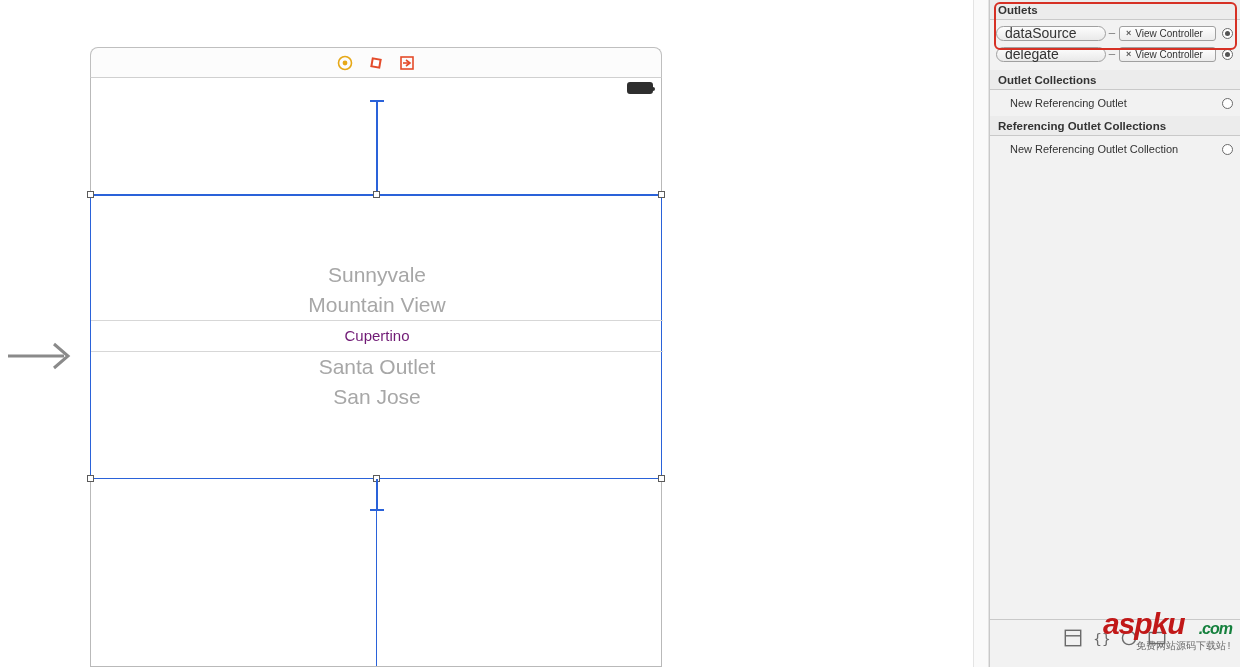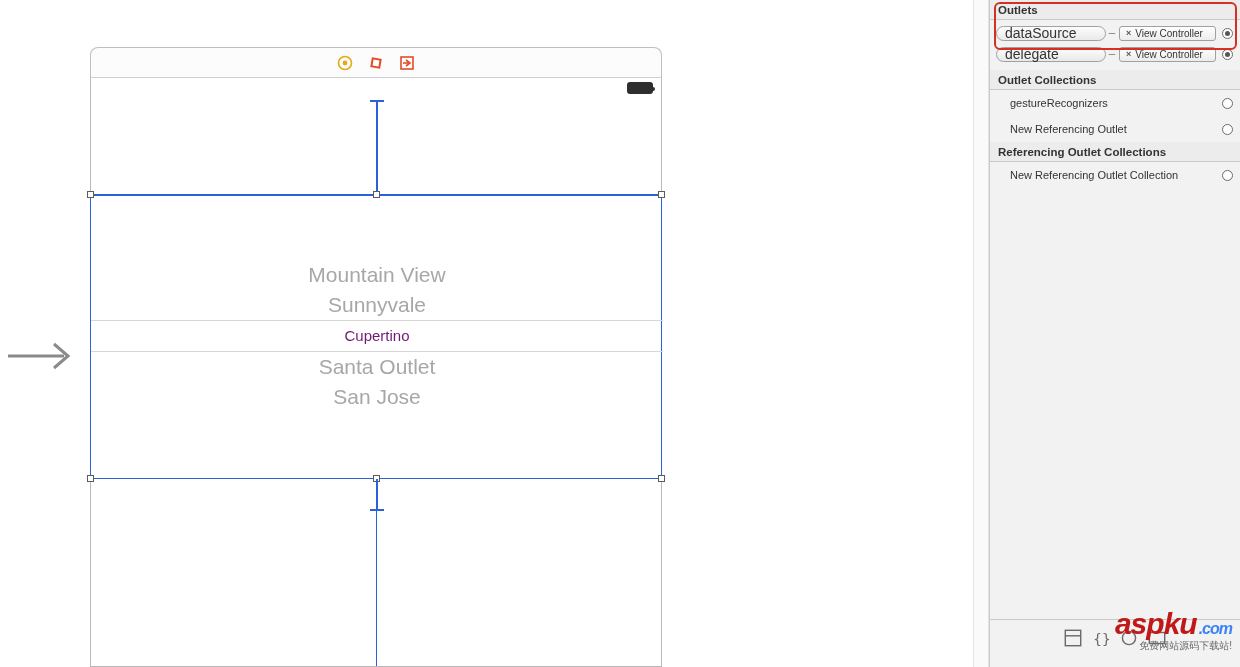--- a/index.html
+++ b/index.html
@@ -135,23 +135,23 @@
 }
 .bottom-bar .bic { width:22px; height:22px; display:flex; align-items:center; justify-content:center; }
 
 
 .wm {
   position: absolute; right: 8px; bottom: 26px;
   font-family: Arial, sans-serif; font-style: italic; font-weight: 900;
   font-size: 30px; letter-spacing: -1px;
 }
 .wm .a { color:#c11818;margin-top:32px; }
-.wm .b { color:#3b82f6; font-size: 16px; font-style: italic; margin-left:2px;text-align:right; }
+.wm .b { color:#15803d; font-size: 16px; font-style: italic; margin-left:14px;text-align:right; }
 .wm-sub {
-  position:absolute; right:8px; bottom:14px; font-size:10px; color:#6b6b6b;
+  position:absolute; right:8px; bottom:14px; font-size:10px; color:#6b6b6b;font-family:Liberation Mono, monospace;
 }
 
 
 .vscroll {
   position: absolute; right: 251px; top: 0; width: 16px; height: 667px;
   background: #fafafa; border-left: 1px solid #e4e4e4; border-right:1px solid #e4e4e4;
 }
 </style>
 </head>
 <body>
@@ -199,22 +199,22 @@
     <div class="selbox" style="left:-1px; top:116px; width:572px; height:285px;">
       <div class="handle" style="left:-4px; top:-4px;"></div>
       <div class="handle" style="right:-4px; top:-4px;"></div>
       <div class="handle" style="left:282px; top:-4px;"></div>
       <div class="handle" style="left:-4px; bottom:-4px;"></div>
       <div class="handle" style="right:-4px; bottom:-4px;"></div>
       <div class="handle" style="left:282px; bottom:-4px;"></div>
     </div>
 
     <div class="picker" style="top:182px;">
+      <div class="dim">Sunnyvale</div>
       <div class="dim">Mountain View</div>
-      <div class="dim">Sunnyvale</div>
       <div class="sep"></div>
       <div class="sel">Cupertino</div>
       <div class="sep"></div>
       <div class="dim">Santa Outlet</div>
       <div class="dim">San Jose</div>
     </div>
 
     <div class="vguide" style="top:401px; height:32px;">
       <div class="tee" style="bottom:0;"></div>
     </div>
@@ -249,28 +249,20 @@
           <span class="x">×</span>
           <span>View Controller</span>
         </div>
       <div class="conn-dot">
           <div class="ring filled"></div>
         </div>
     </div>
   </div>
 
   <div class="section-h">Outlet Collections</div>
-  <div class="section-body">
-    <div class="indent-row">
-      <span>gestureRecognizers</span>
-      <div class="conn-dot">
-          <div class="ring"></div>
-        </div>
-    </div>
-  </div>
 
   <div class="section-body">
     <div class="indent-row">
       <span>New Referencing Outlet</span>
       <div class="conn-dot">
           <div class="ring"></div>
         </div>
     </div>
   </div>
 

